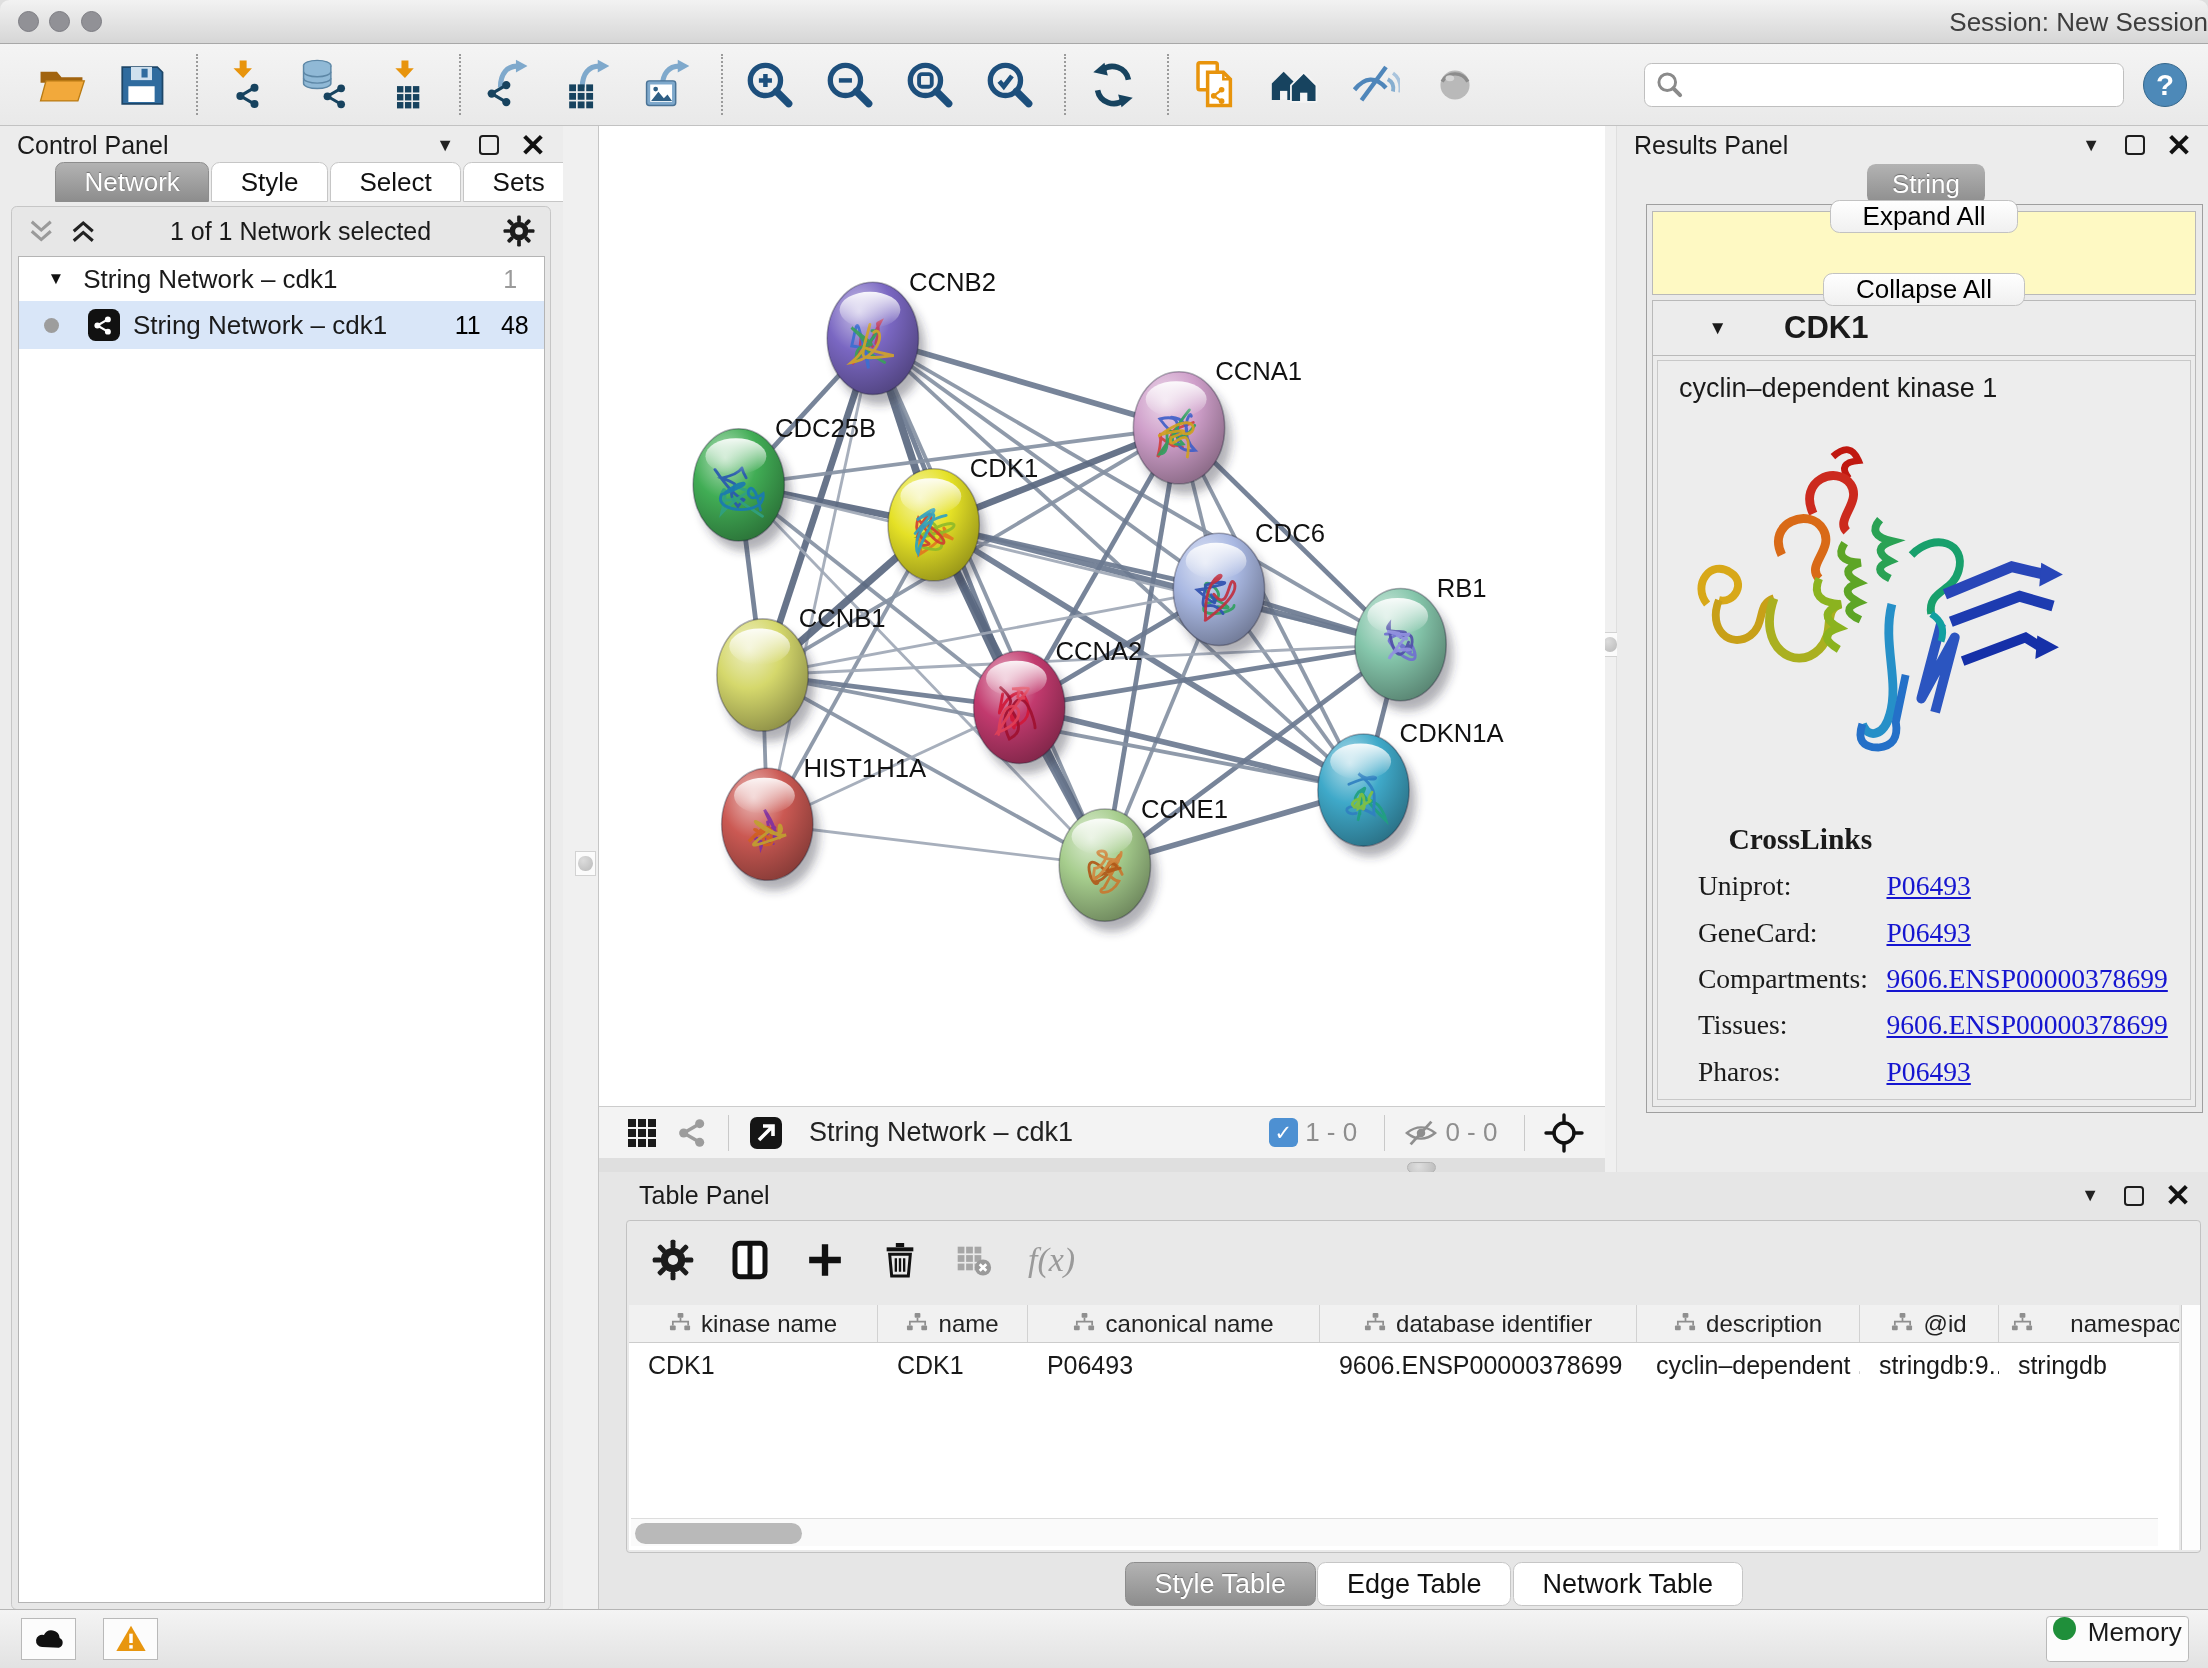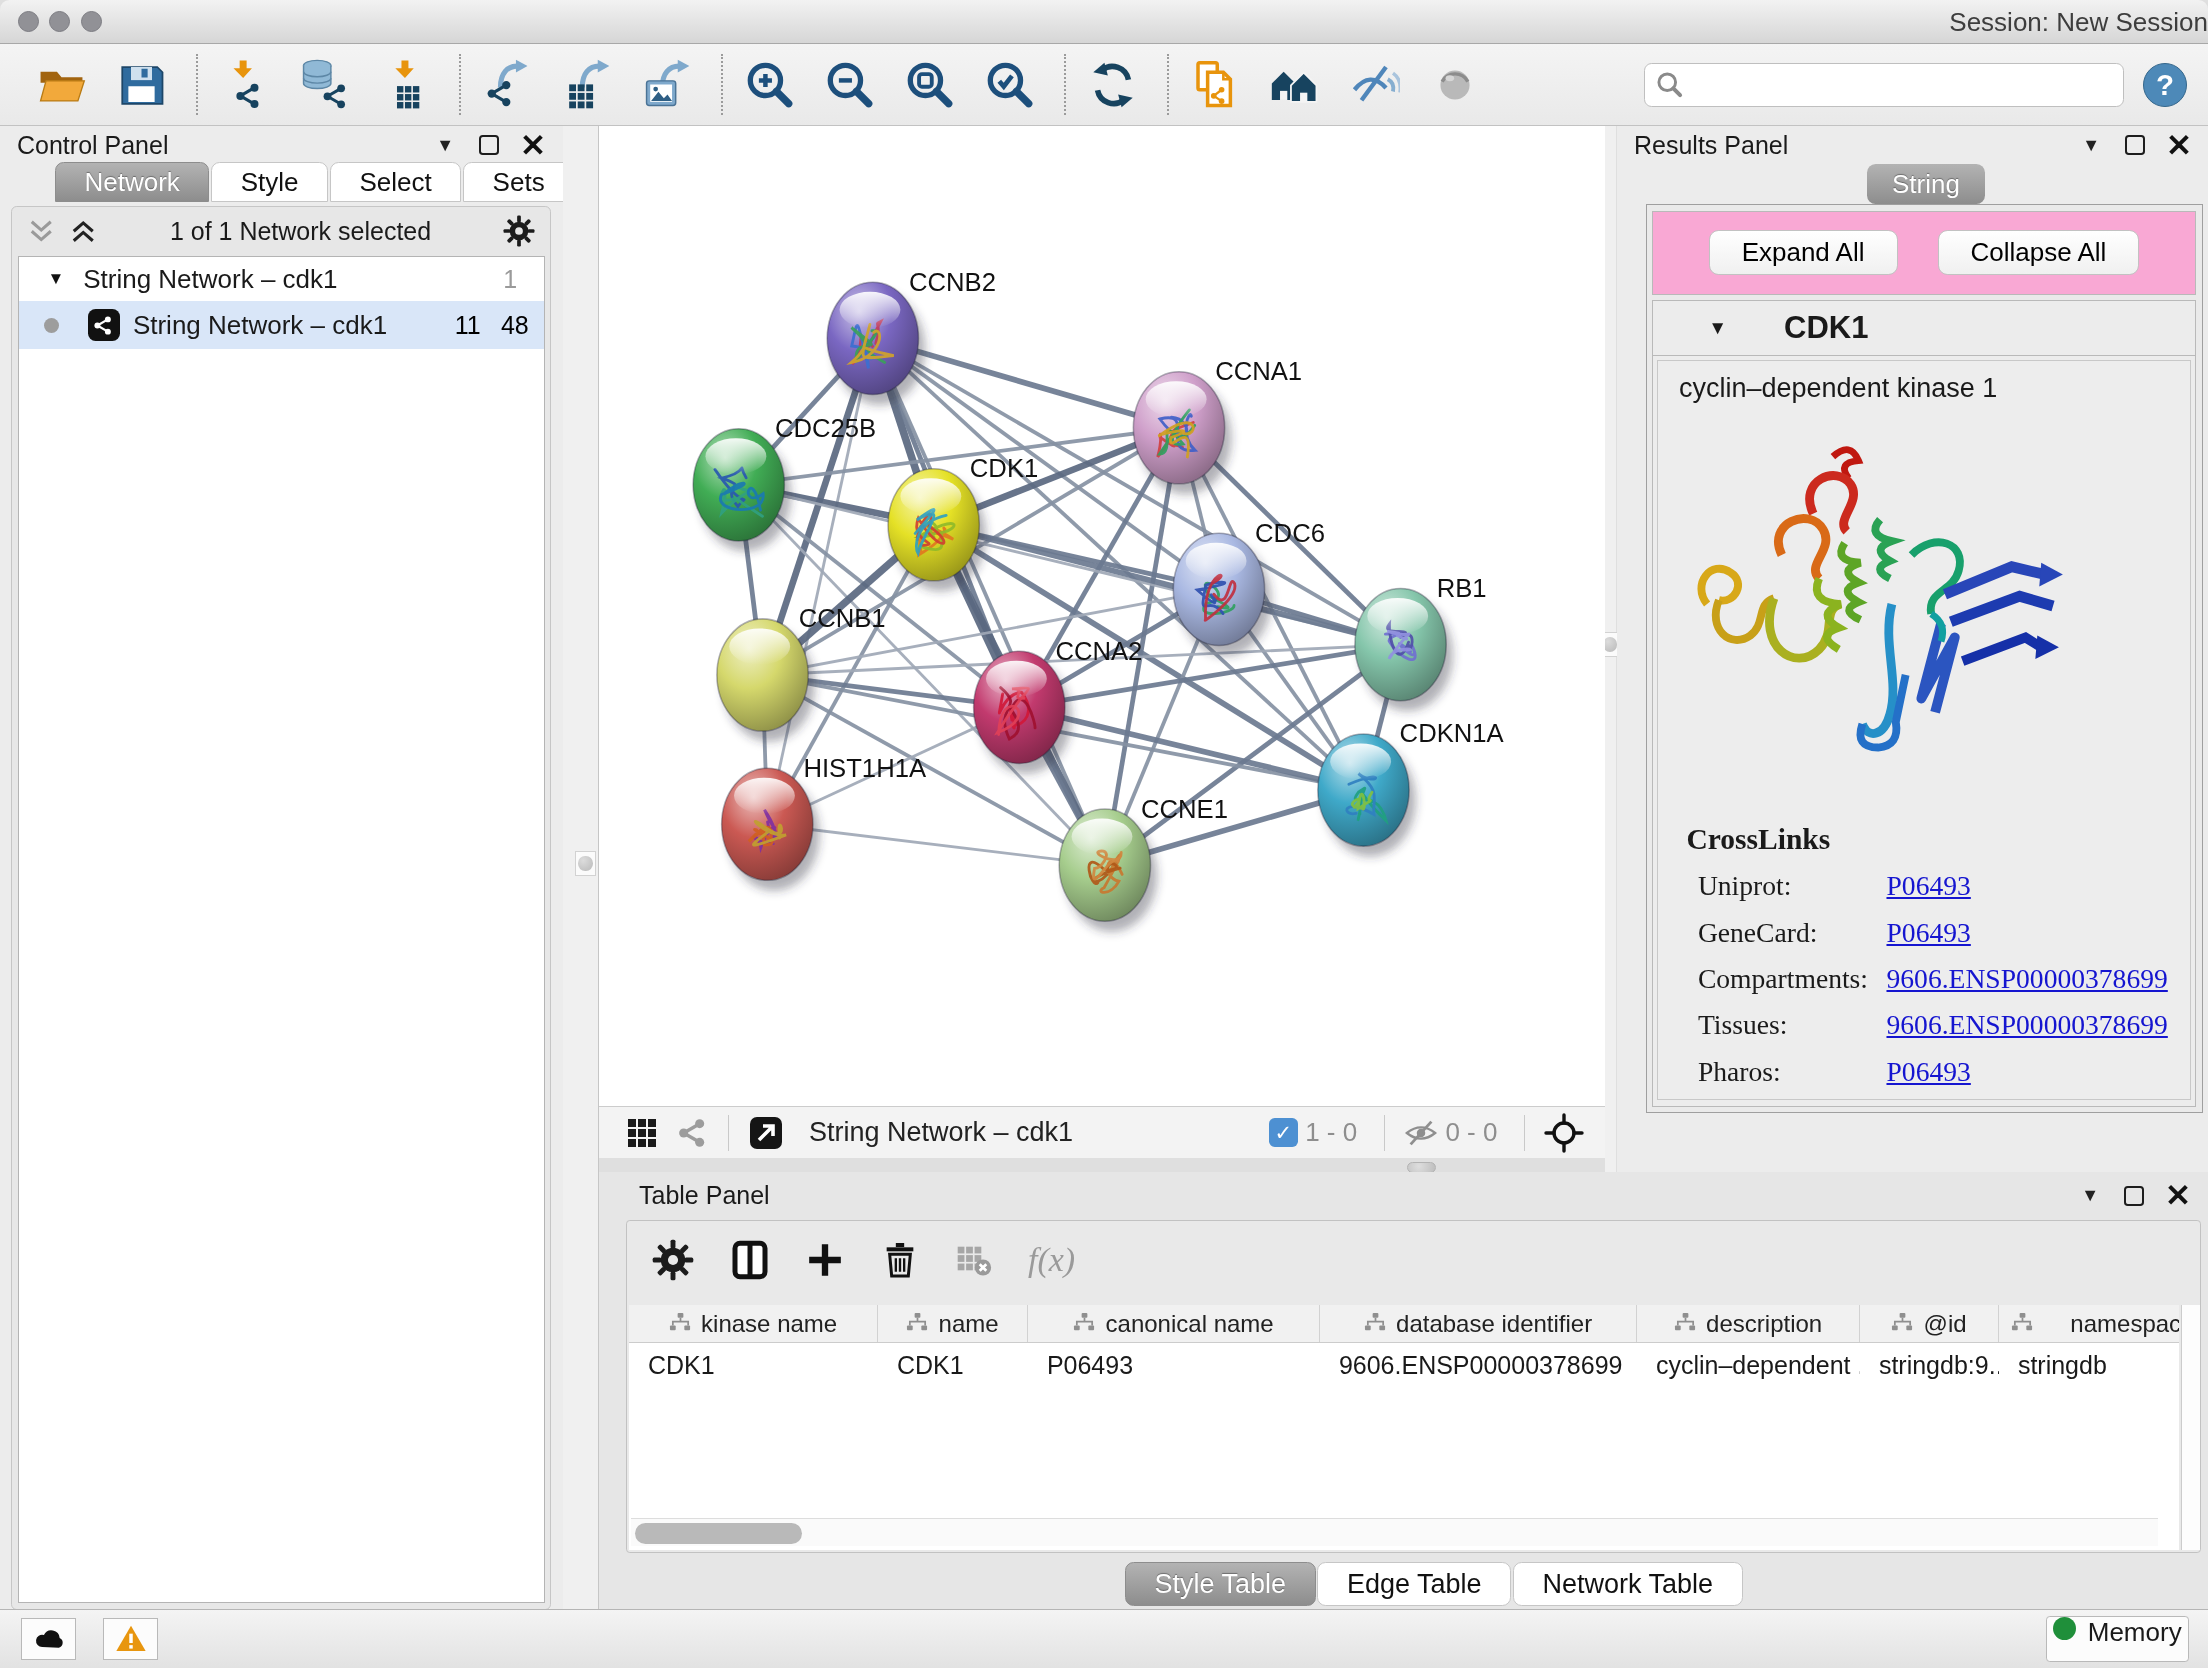--- a/index.html
+++ b/index.html
@@ -76,32 +76,32 @@
   .nf-check { width:28.5px; height:28.5px; border-radius:5.7px; background:#4d90d2; color:#fff; font-size:21px;
               display:flex; align-items:center; justify-content:center; }
 
   
   .rp { left:1617px; top:126px; width:592px; height:1046px; background:#ececec; }
   .rp-tab { position:absolute; left:250px; top:38px; height:40px; padding:0 25px; display:flex; align-items:center;
             background:linear-gradient(#b3b3b3,#8d8d8d); color:#fff; font-size:26px; border-radius:8.6px;
             text-shadow:0 -1px 1px rgba(0,0,0,.35); }
   .rp-outer { position:absolute; left:28.5px; top:78px; width:557px; height:909px; border:1.9px solid #9f9f9f; background:#eaeaea; }
   .rp-btnbox { margin:5.7px; height:84px; border:1px solid #b9b9b9; display:flex; align-items:center;
-               justify-content:center; gap:40px; background:#f9a8d4; }
+               justify-content:center; gap:40px; background:#fef9c3;flex-direction:column; }
   .rbtn { height:45px; padding:0 32px; background:linear-gradient(#ffffff,#f0f0f0); border:1px solid #c2c2c2;
           border-radius:9.5px; font-size:26px; display:flex; align-items:center; }
   .rp-entry { margin:0 5.7px 5.7px 5.7px; border:1px solid #b9b9b9; height:807px; background:#ececec; }
   .entry-head { height:55px; display:flex; align-items:center; border-bottom:1px solid #b9b9b9; }
   .entry-head .tri2 { font-size:19px; margin-left:55px; }
   .entry-head .gene { font-size:31px; font-weight:bold; margin-left:57px; }
   .entry-body { position:relative; margin:3.8px; height:740px; background:#ededed; border:1px solid #c8c8c8; overflow:hidden; }
   .gene-desc { position:absolute; left:21px; top:11.4px; font-size:27px; }
   .protein { position:absolute; left:17px; top:76px; width:418px; height:342px; }
   .cl { position:absolute; left:28.5px; top:462px; font-family:"Liberation Serif",serif; }
-  .cl-title { font-size:29.5px; font-weight:bold; }
+  .cl-title { font-size:29.5px; font-weight:bold;margin-left:42px; }
   .cl-row { display:flex; margin-top:14.3px; }
   .cl-label { width:200px; font-size:27.6px; padding-left:11.4px; }
   .cl-link { font-size:27.6px; color:#1515d0; text-decoration:underline; }
 
   
   .tp { left:599px; top:1172px; width:1609px; height:438px; background:#e6e6e6; }
   .tp .panel-head { padding:9.5px 17px 0 40px; }
   .tp-box { position:absolute; left:27px; top:48px; width:1575px; height:333px; background:#e9e9e9;
             border:1px solid #c2c2c2; border-radius:3.8px; }
   .tp-icons { height:78px; display:flex; align-items:center; padding-left:25px; gap:36px;text-align:right; }

